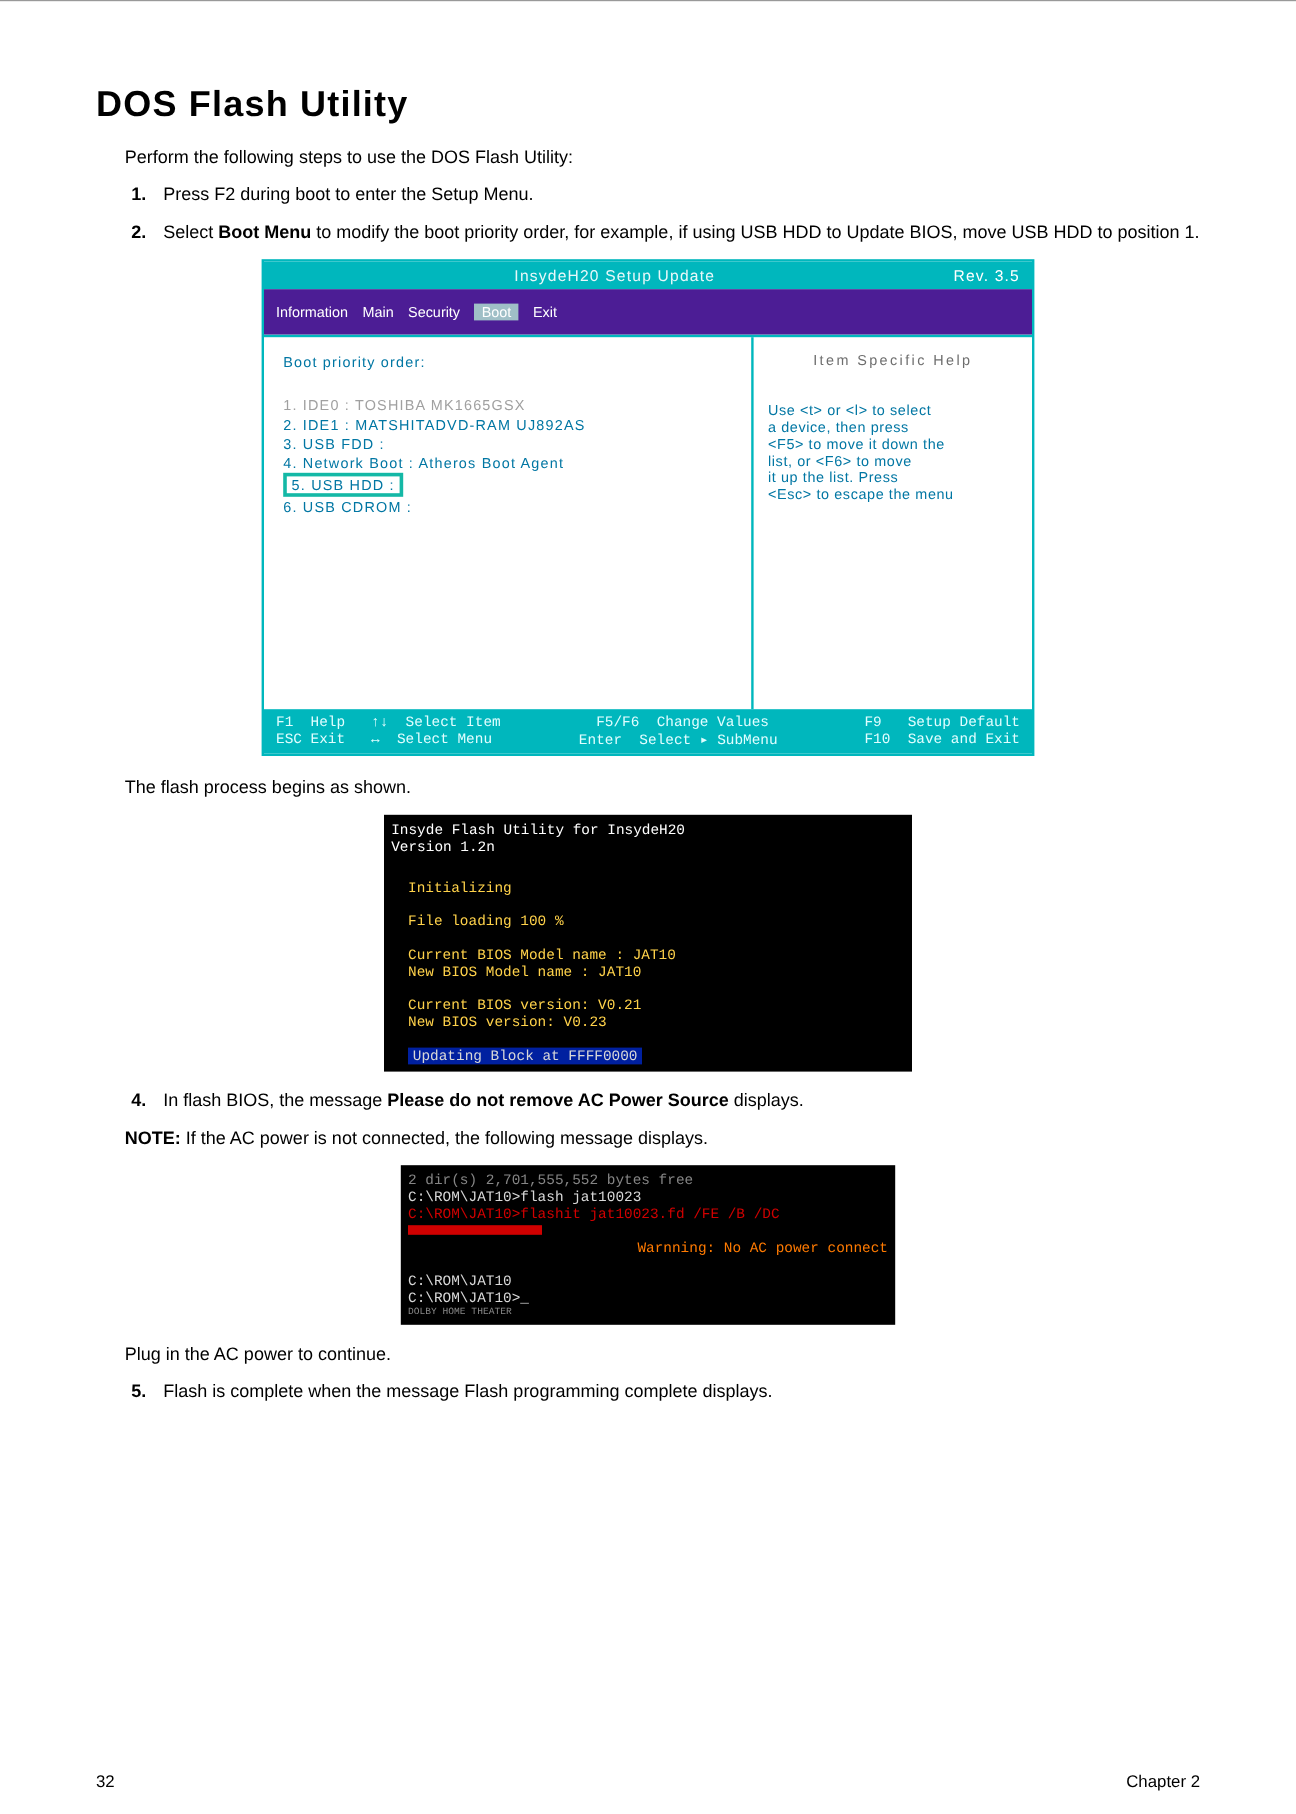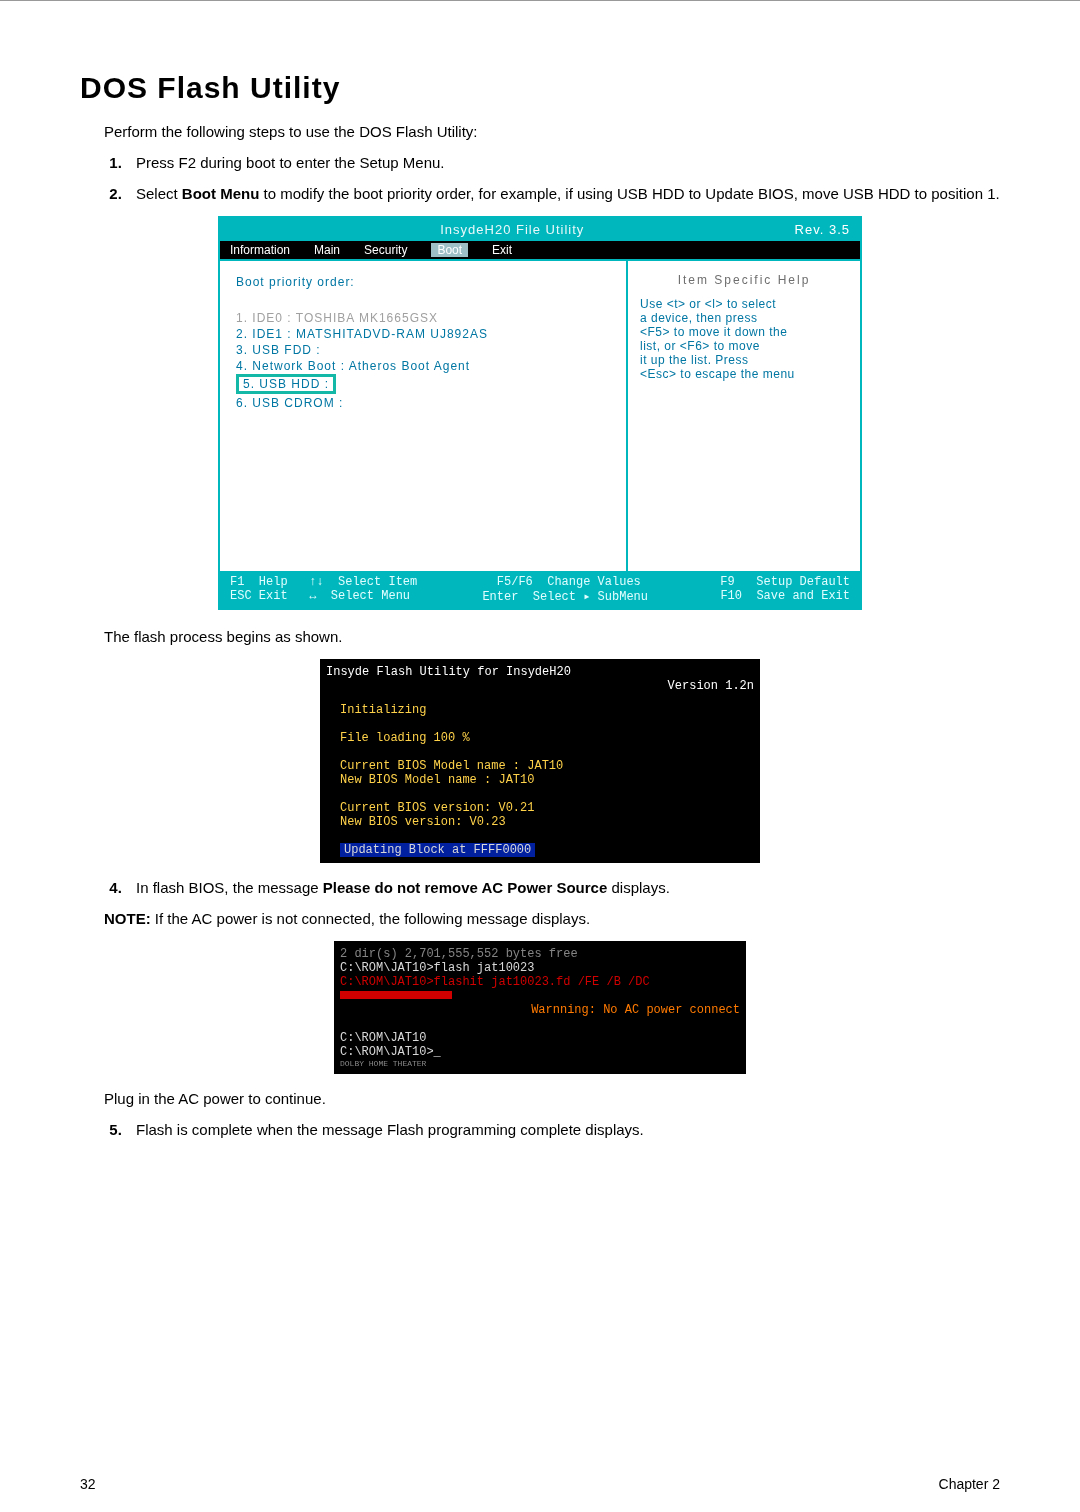--- a/index.html
+++ b/index.html
@@ -7,37 +7,37 @@
 h1{font-family:"Trebuchet MS",Arial,sans-serif;font-size:30px;letter-spacing:1px;font-weight:600;margin:0 0 18px}
 .lead{font-size:15px;margin:0 0 14px 24px}
 ol.steps{margin:0 0 0 46px;padding:0;font-size:15px}
 ol.steps>li{margin-bottom:14px;padding-left:10px}
 ol.steps>li::marker{font-weight:bold}
 .bold{font-weight:bold}
 
 .bios{width:640px;margin:8px auto 18px;border:2px solid #00b7bd;font-family:"Trebuchet MS",Arial,sans-serif;font-size:13px}
 .bios .title{background:#00b7bd;color:#fff;padding:4px 10px;display:flex;justify-content:space-between;letter-spacing:1px}
 .bios .title .ct{flex:1;text-align:center;color:#e8f8fa}
-.bios .tabs{background:#000000;color:#fff;padding:2px 10px;display:flex;gap:24px;font-size:12px}
+.bios .tabs{background:#4c1d95;color:#fff;padding:12px 10px;display:flex;gap:12px;font-size:12px}
 .bios .tabs span.sel{background:#9fbfc7;color:#fff;padding:0 6px}
 .bios .body{display:flex;background:#fff;border-top:2px solid #00b7bd;min-height:310px}
 .bios .left{flex:1;padding:14px 16px;color:#0076a3;letter-spacing:1px;font-size:12px}
 .bios .left .lbl{color:#0076a3;margin-bottom:22px}
 .bios .left .item{margin:2px 0}
 .bios .left .item.sel{color:#a0a0a0}
 .bios .left .hlbox{border:3px solid #14b8a6;display:inline-block;padding:0 4px;margin-top:-1px}
 .bios .right{width:208px;border-left:2px solid #00b7bd;padding:12px;font-size:12px;color:#0076a3;letter-spacing:.5px}
-.bios .right .ht{color:#6e6e6e;text-align:center;margin-bottom:10px;letter-spacing:2px}
+.bios .right .ht{color:#6e6e6e;text-align:center;margin-bottom:28px;letter-spacing:2px}
 .bios .foot{background:#00b7bd;color:#e0feff;padding:4px 10px;font-family:"Courier New",monospace;font-size:12px;display:flex;justify-content:space-between;flex-wrap:wrap}
 .bios .foot span{white-space:pre}
 
 .term1,.term2{background:#000;color:#d8d8d8;font-family:"Courier New",monospace;font-size:12px;margin:12px auto 16px;padding:6px;box-sizing:border-box}
 .term1{width:440px}
 .term1 .title{color:#fff}
-.term1 .ver{text-align:right;color:#fff;margin-bottom:10px}
+.term1 .ver{text-align:left;color:#fff;margin-bottom:20px}
 .term1 .yel{color:#ffd24a}
 .term1 .blueln{color:#d8d8d8;background:#0020a0;display:inline-block;padding:0 4px}
 .term1 .pad{padding-left:14px}
 
 .term2{width:412px}
 .term2 .gray{color:#858585}
 .term2 .red{color:#d00000}
 .term2 .warn{color:#ff7a00;text-align:right}
 .term2 .bar{height:8px;background:linear-gradient(to right,#d00000 0%,#d00000 28%,#000 28%);margin:2px 0 4px}
 
@@ -50,21 +50,21 @@
  <h1>DOS Flash Utility</h1>
  <p class="lead">Perform the following steps to use the DOS Flash Utility:</p>
  <ol class="steps">
   <li>Press F2 during boot to enter the Setup Menu.</li>
   <li><span>Select </span><span class="bold">Boot Menu</span><span> to modify the boot priority order, for example, if using USB HDD to Update BIOS, move USB HDD to position 1.</span></li>
  </ol>
 
  <div class="bios">
   <div class="title">
         <span></span>
-        <span class="ct">InsydeH20 File Utility</span>
+        <span class="ct">InsydeH20 Setup Update</span>
         <span>Rev. 3.5</span>
       </div>
   <div class="tabs">
    <span>Information</span>
    <span>Main</span>
    <span>Security</span>
    <span class="sel">Boot</span>
    <span>Exit</span>
   </div>
   <div class="body">

